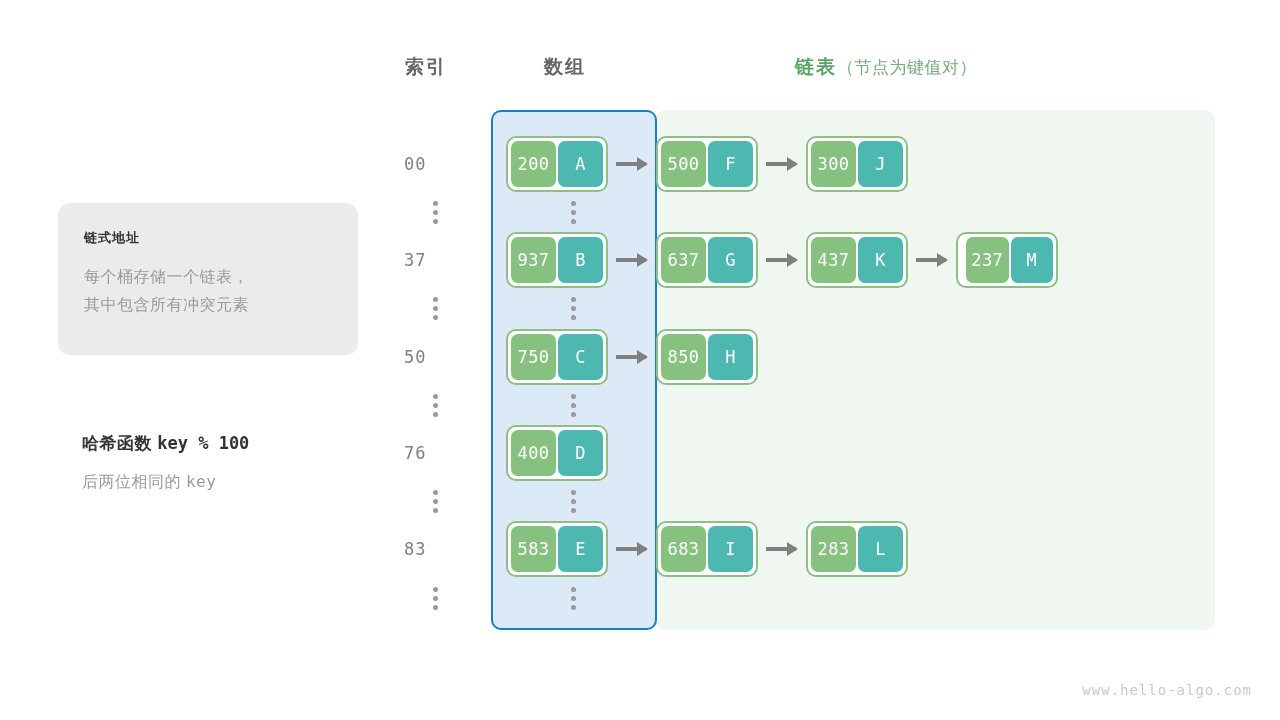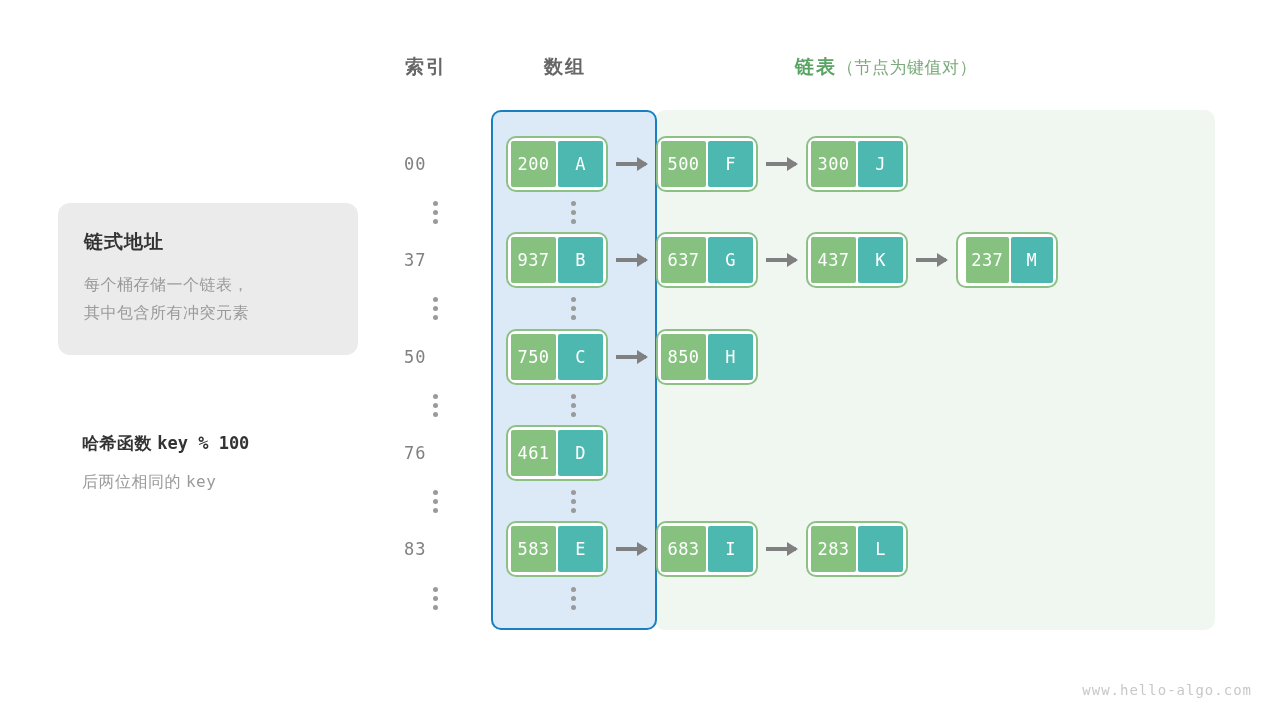--- a/index.html
+++ b/index.html
@@ -23,21 +23,21 @@
     left: 58px;
     top: 203px;
     width: 300px;
     height: 152px;
     background: #ebebeb;
     border-radius: 12px;
     box-sizing: border-box;
     padding: 26px 26px 0 26px;
   }
   #info-card .card-title {
-    font-size: 19px;
+    font-size: 13px;
     font-weight: bold;
     color: #333333;
     letter-spacing: 1px;
     margin-bottom: 16px;
   }
   #info-card .card-line {
     font-size: 16px;
     color: #9a9a9a;
     line-height: 28px;
     letter-spacing: 0.5px;
@@ -148,21 +148,21 @@
     box-sizing: border-box;
     border: 2px solid #8cc084;
     border-radius: 10px;
     background: #ffffff;
     display: flex;
     padding: 3px;
     gap: 2px;
   }
   .cell {
     flex: 1;
-    border-radius: 2px;
+    border-radius: 7px;
     display: flex;
     align-items: center;
     justify-content: center;
     font-family: "DejaVu Sans Mono", "Liberation Mono", monospace;
     font-size: 17px;
     color: #ffffff;
     letter-spacing: 0.5px;
   }
   .cell-key   { background: #86c17f; }
   .cell-value { background: #4cb8b0; }
@@ -296,21 +296,21 @@
         <div class="node" style="left: 150px;">
           <div class="cell cell-key">850</div>
           <div class="cell cell-value">H</div>
         </div>
       </div>
     </div>
     <div class="abs row" style="top: 425px;">
       <div class="row-index">76</div>
       <div class="node-track">
         <div class="node" style="left: 0px;">
-          <div class="cell cell-key">461</div>
+          <div class="cell cell-key">400</div>
           <div class="cell cell-value">D</div>
         </div>
       </div>
     </div>
     <div class="abs row" style="top: 521px;">
       <div class="row-index">83</div>
       <div class="node-track">
         <div class="node" style="left: 0px;">
           <div class="cell cell-key">583</div>
           <div class="cell cell-value">E</div>

